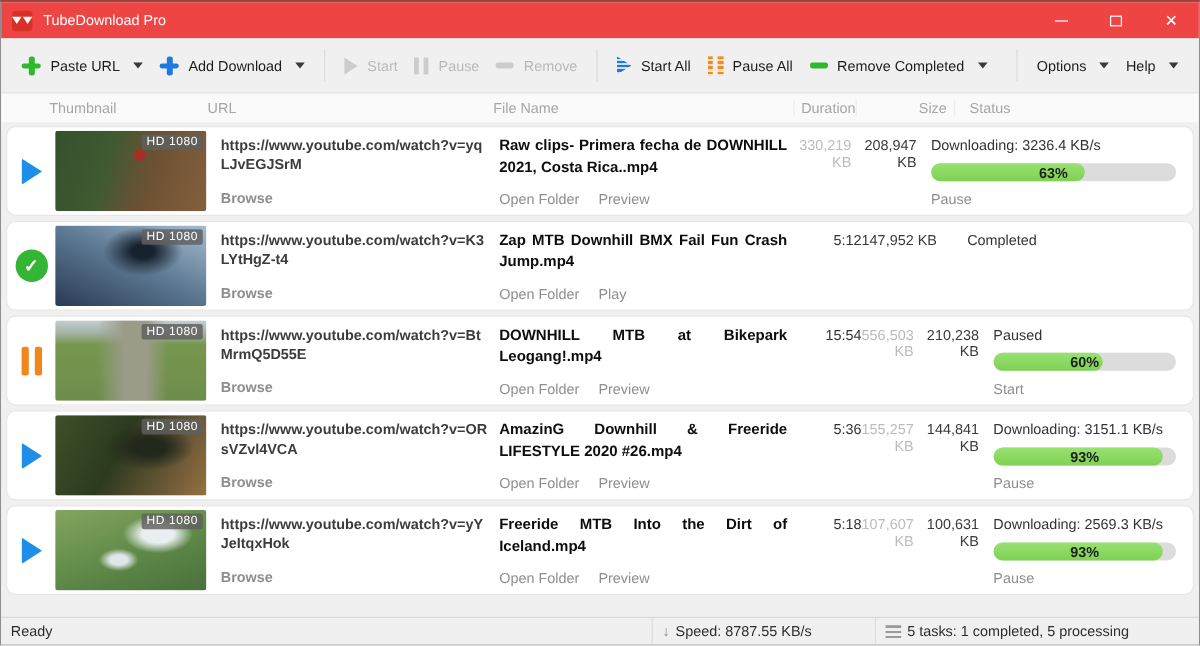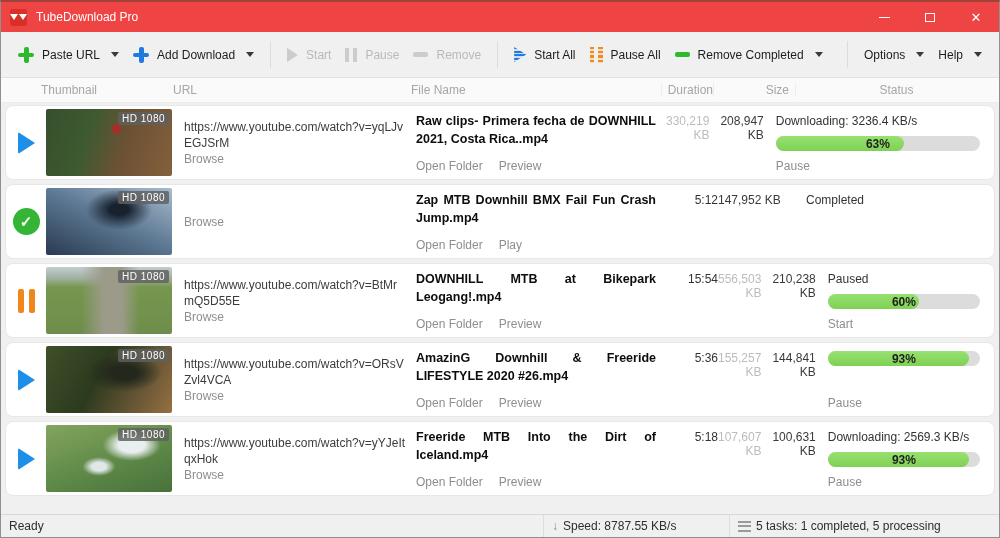--- a/index.html
+++ b/index.html
@@ -48,21 +48,21 @@
   .lheader { flex:0 0 25px; background:#fafafa; display:flex; align-items:center; color:#a6a6a6;
              border-bottom:1px solid #ececec; }
   .col-icon { flex:0 0 40px; }
   .col-thumb { flex:0 0 132px; }
   .col-url { flex:0 0 238px; padding-right:10px; }
   .col-name { flex:0 0 250px; padding-right:10px; }
   .col-dur { flex:0 0 52px; text-align:right; }
   .col-size { flex:0 0 76px; text-align:right; }
   .col-status { flex:1 1 auto; padding-left:12px; padding-right:14px; }
   .lheader .col-dur, .lheader .col-size { border-left:1px solid #ededed; }
-  .lheader .col-status { border-left:1px solid #ededed; margin-left:6px;text-align:center; }
+  .lheader .col-status { border-left:1px solid #ededed; margin-left:6px; }
 
   
   .list { flex:1 1 auto; background:#f0f0f0; padding-top:2px; overflow:hidden; }
   .row-card { display:flex; background:#fff; border:1px solid #e7e7e7; border-radius:8px;
               margin:0 4px 4px 4px; height:75px; padding:3px 0; }
   .cell-icon { flex:0 0 40px; display:flex; align-items:center; justify-content:center; }
   .play-blue { width:0; height:0; border-top:11px solid transparent; border-bottom:11px solid transparent;
                border-left:17px solid #1d8fe8; border-radius:2px; }
   .check-green { width:27px; height:27px; border-radius:50%; background:#35b535; color:#fff;
                  display:flex; align-items:center; justify-content:center; font-size:15px; font-weight:bold; }
@@ -83,21 +83,21 @@
       linear-gradient(180deg,#c3ced1 0%,#a3b2a4 16%,#77974f 30%,#6d8d4b 100%); }
   .thumb-4 { background:
       radial-gradient(ellipse at 62% 40%, #23281c 0 12%, rgba(0,0,0,0) 34%),
       linear-gradient(118deg,#3f5029 0%,#2c3a1e 42%,#6f5a38 78%,#96713f 100%); }
   .thumb-5 { background:
       radial-gradient(ellipse at 68% 30%, #e9eef0 0 11%, rgba(0,0,0,0) 24%),
       radial-gradient(ellipse at 42% 62%, #dfe7e9 0 7%, rgba(0,0,0,0) 16%),
       linear-gradient(160deg,#83a55e 0%,#5e8948 55%,#49713b 100%); }
 
   .cell-url { flex:0 0 238px; padding:4px 10px 3px 6px; display:flex; flex-direction:column;
-              justify-content:center; color:#3c3c3c; word-break:break-all; line-height:1.35; }
+              justify-content:space-between; color:#3c3c3c; word-break:break-all; line-height:1.35;font-weight:bold; }
   .link { color:#8e8e8e; }
   .cell-name { flex:0 0 250px; padding:4px 10px 3px 0; display:flex; flex-direction:column; justify-content:space-between; }
   .fname { font-weight:bold; color:#0d0d0d; text-align:justify; line-height:1.4; font-size:12.5px; }
   .row-links { display:flex; gap:16px; }
   .cell-dur { flex:0 0 52px; text-align:right; padding-top:5px; color:#333; }
   .cell-size { flex:0 0 76px; text-align:right; padding-top:5px; display:flex; flex-direction:row; gap:11px; }
   .size-total { color:#bcbcbc; }
   .size-done { color:#3a3a3a; }
   .cell-status { flex:1 1 auto; padding:5px 14px 3px 12px; display:flex; flex-direction:column; justify-content:space-between; }
   .cell-status.simple { justify-content:flex-start; }
@@ -249,20 +249,21 @@
     <div class="row-card">
       <div class="cell-icon">
           <span class="check-green">✓</span>
         </div>
       <div class="cell-thumb">
         <div class="thumb thumb-2">
           <span class="hd-badge">HD 1080</span>
         </div>
       </div>
       <div class="cell-url">
+        <span>https://www.youtube.com/watch?v=K3LYtHgZ-t4</span>
         <span class="link">Browse</span>
       </div>
       <div class="cell-name">
         <span class="fname">Zap MTB Downhill BMX Fail Fun Crash Jump.mp4</span>
         <span class="row-links">
           <span class="link">Open Folder</span>
           <span class="link">Play</span>
         </span>
       </div>
       <div class="cell-dur">5:12</div>
@@ -331,20 +332,21 @@
           <span class="link">Open Folder</span>
           <span class="link">Preview</span>
         </span>
       </div>
       <div class="cell-dur">5:36</div>
       <div class="cell-size">
         <span class="size-total">155,257 KB</span>
         <span class="size-done">144,841 KB</span>
       </div>
       <div class="cell-status">
+        <span class="status-text">Downloading: 3151.1 KB/s</span>
         <span class="pbar">
           <span class="pfill" style="width: 93%;"></span>
           <span class="plabel">93%</span>
         </span>
         <span class="link">Pause</span>
       </div>
     </div>
 
     <div class="row-card">
       <div class="cell-icon">

